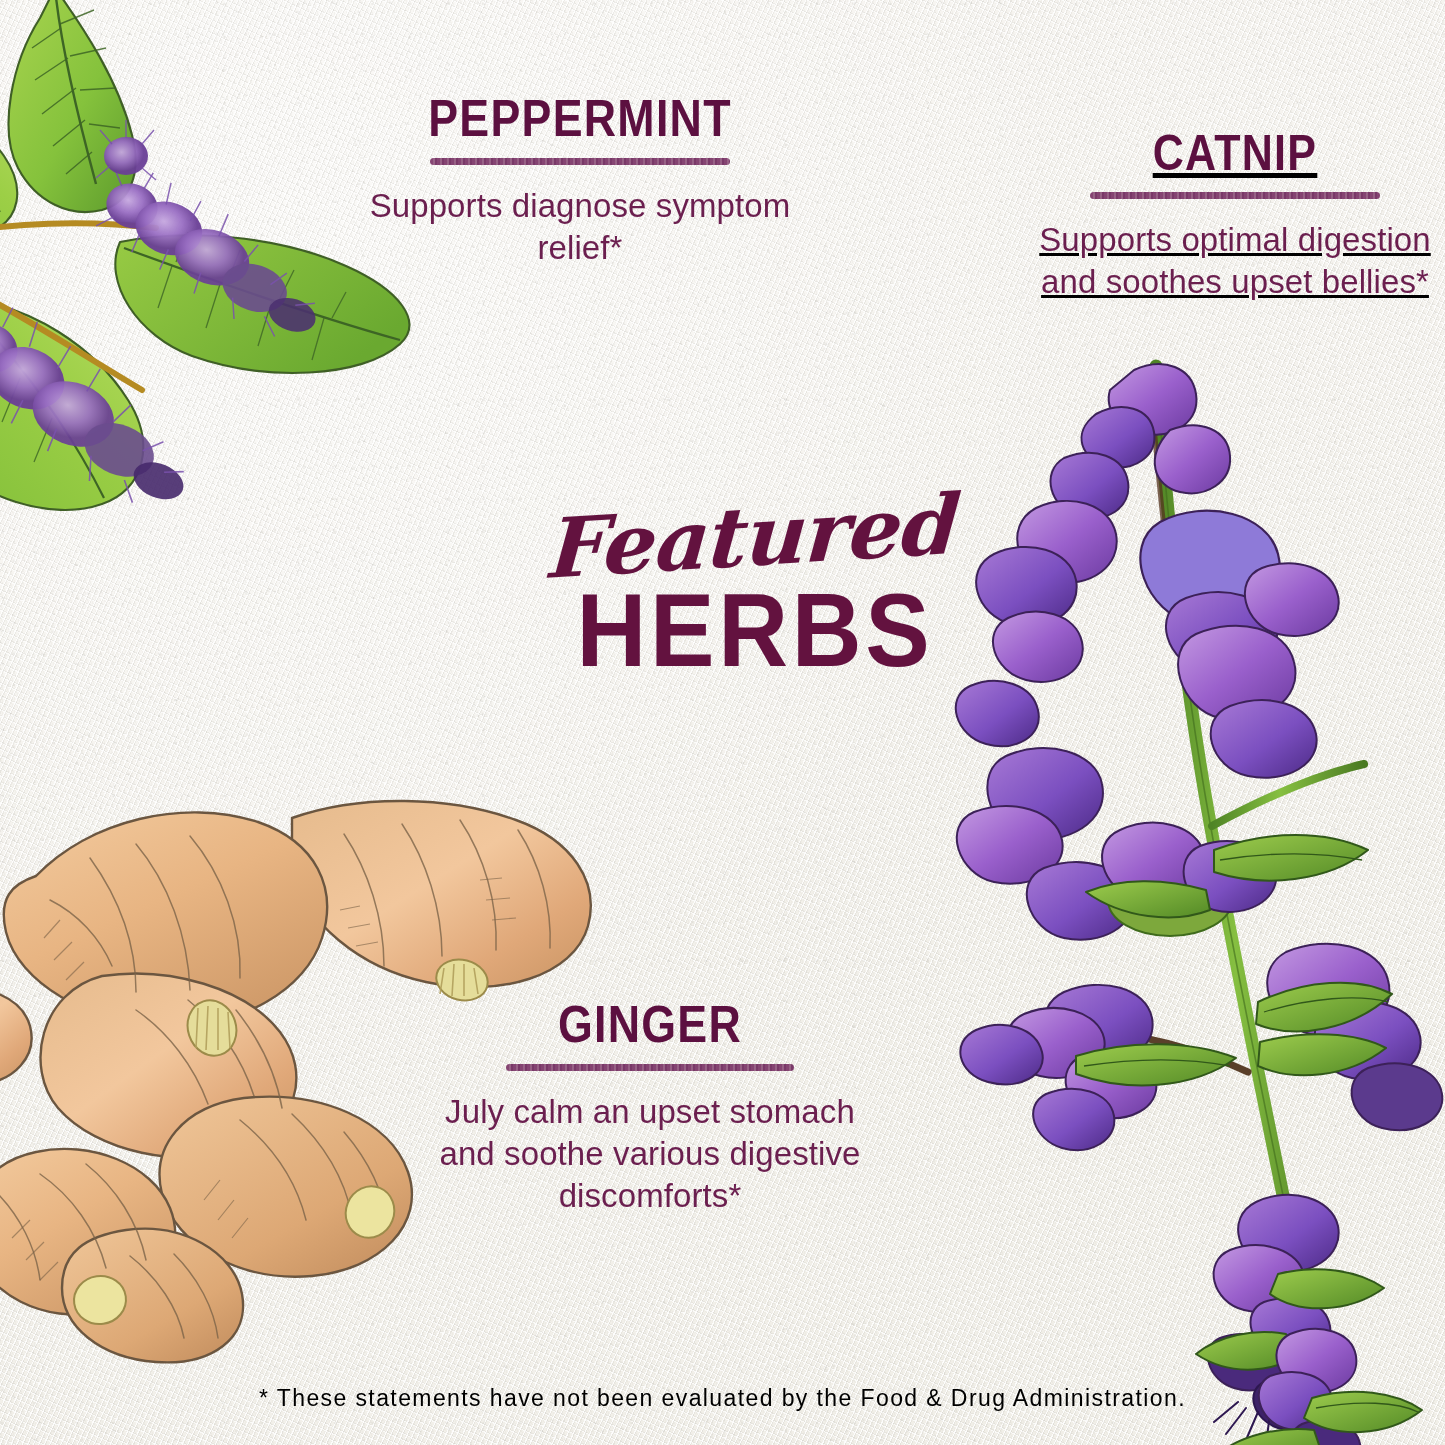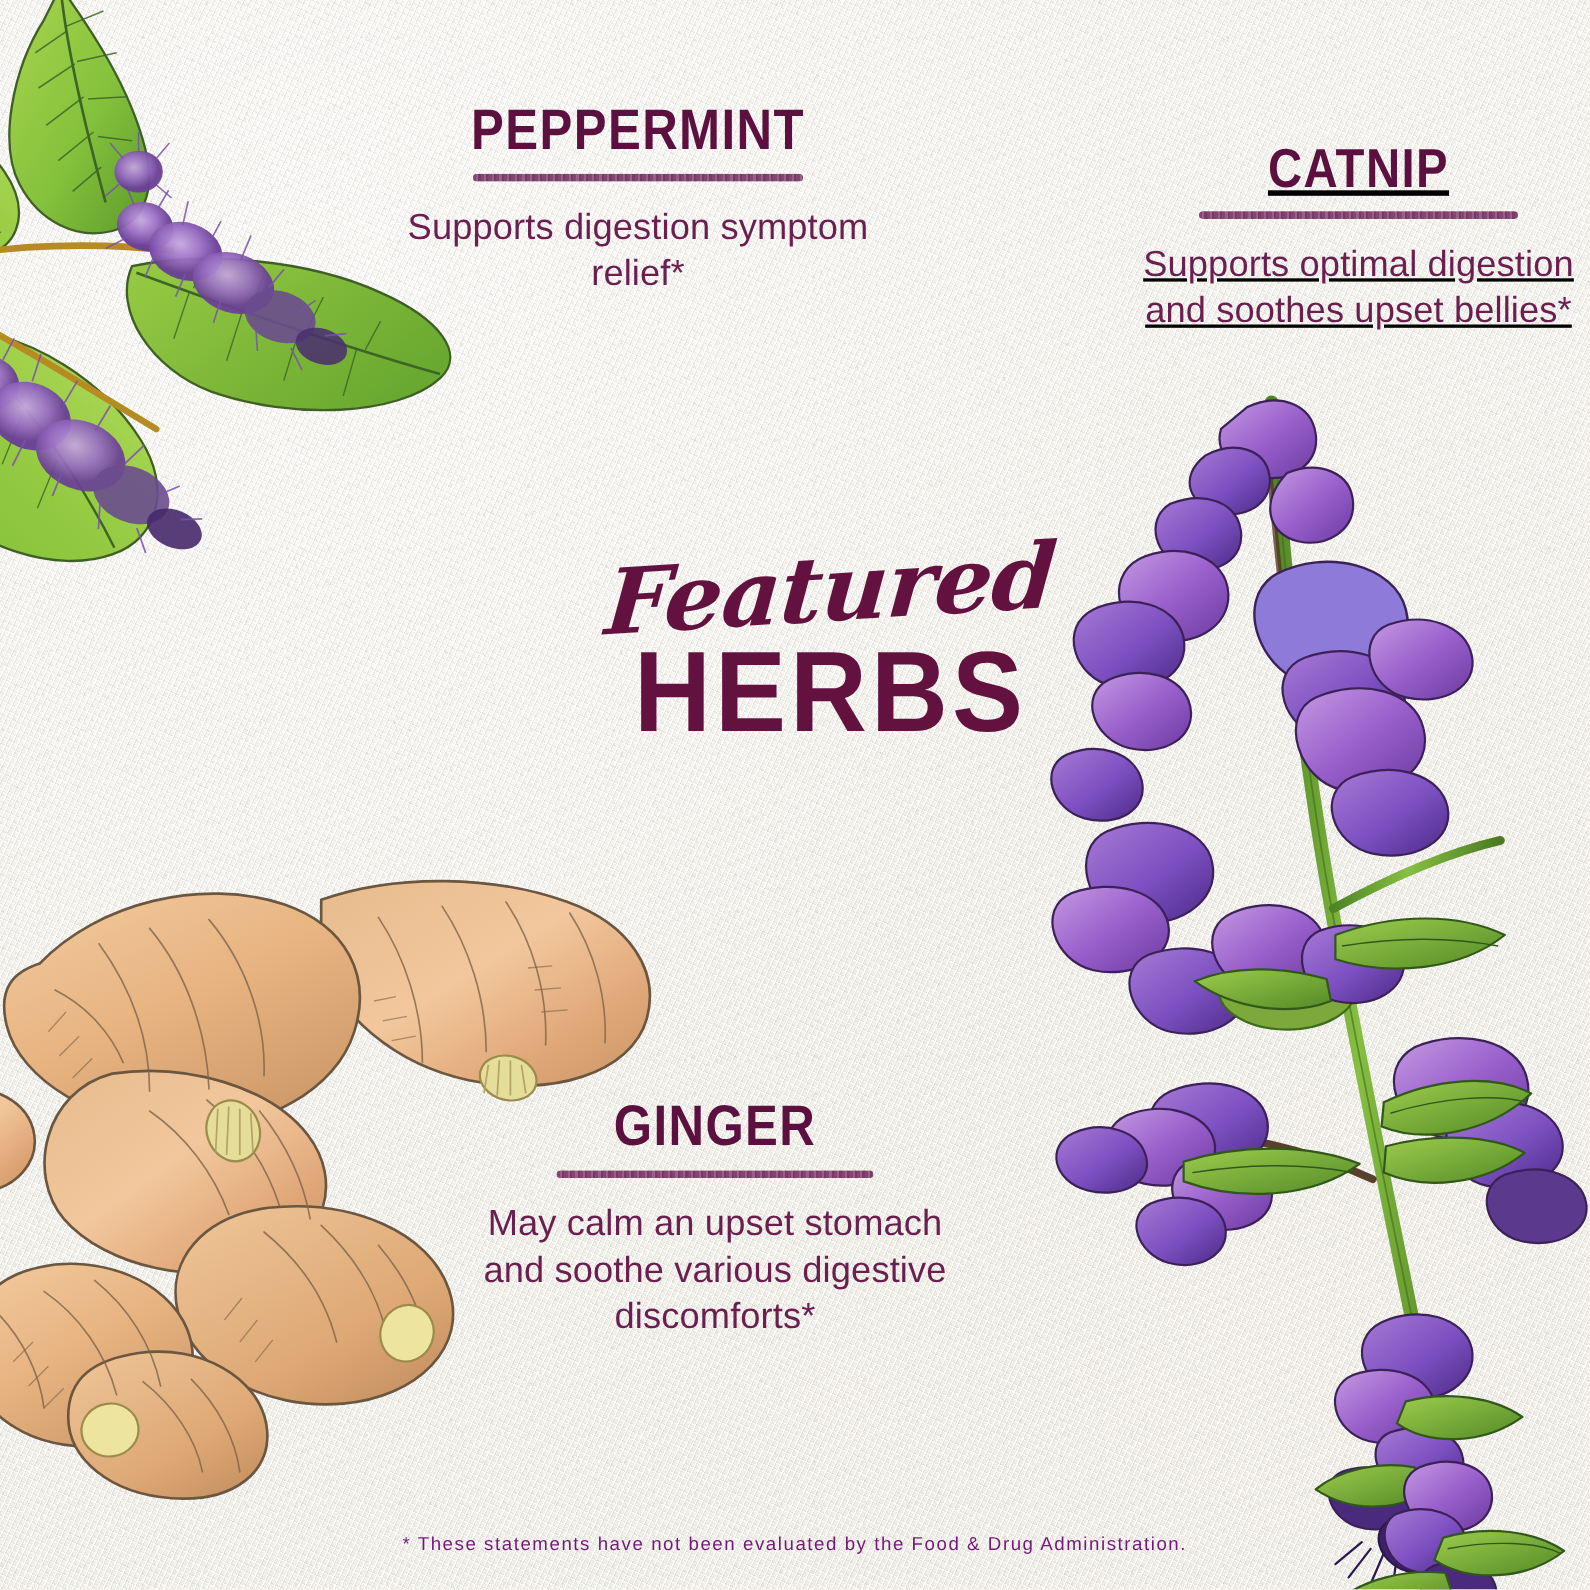--- a/index.html
+++ b/index.html
@@ -118,24 +118,24 @@
     margin-top:2px;
     transform:scaleX(.93);
   }
 
   
   #footnote {
     position:absolute; z-index:45;
     left:0; right:0; bottom:28px;
     text-align:center;
     font-family:"Liberation Sans", sans-serif;
-    font-size:17px;
+    font-size:23px;
     line-height:1.55;
     letter-spacing:1.4px;
-    color:#701a75;
+    color:#000000;
   }
   #footnote .fn-line { display:block; }
 
   
   .illus { position:absolute; z-index:20; }
   #peppermint-illus { left:-120px; top:-30px;  width:620px;  height:600px; }
   #ginger-illus     { left:-60px;  top:760px;  width:760px;  height:600px; }
   #catnip-illus     { left:960px;  top:330px;  width:500px;  height:1120px; }
   svg { display:block; width:100%; height:100%; overflow:visible; }
 </style>
@@ -454,33 +454,33 @@
         <path d="M352 1068 C392 1056 436 1062 462 1080 C426 1108 374 1108 344 1088 Z" fill="url(#clf)"></path>
         <path d="M356 1078 C398 1070 438 1072 458 1082" fill="none" stroke="#31581a" stroke-width="1.3"></path>
         <path d="M354 1100 C318 1096 280 1106 258 1124 C296 1144 340 1136 360 1118 Z" fill="url(#clf)"></path>
       </g>
     </svg>
   </div>
 
   <div class="text-block" id="peppermint-block">
     <div class="herb-title">PEPPERMINT</div>
     <div class="rule"></div>
-    <div class="herb-desc">Supports digestion symptom relief*</div>
+    <div class="herb-desc">Supports diagnose symptom relief*</div>
   </div>
 
   <div class="text-block" id="catnip-block">
     <div class="herb-title">CATNIP</div>
     <div class="rule"></div>
     <div class="herb-desc">Supports optimal digestion and soothes upset bellies*</div>
   </div>
 
   <div class="text-block" id="ginger-block">
     <div class="herb-title">GINGER</div>
     <div class="rule"></div>
-    <div class="herb-desc">May calm an upset stomach and soothe various digestive discomforts*</div>
+    <div class="herb-desc">July calm an upset stomach and soothe various digestive discomforts*</div>
   </div>
 
   <div id="featured-herbs">
     <span class="featured-script">Featured</span>
     <span class="featured-word">HERBS</span>
   </div>
 
   <div id="footnote">
     <span class="fn-line">* These statements have not been evaluated by the Food &amp; Drug Administration.</span>
   </div>

